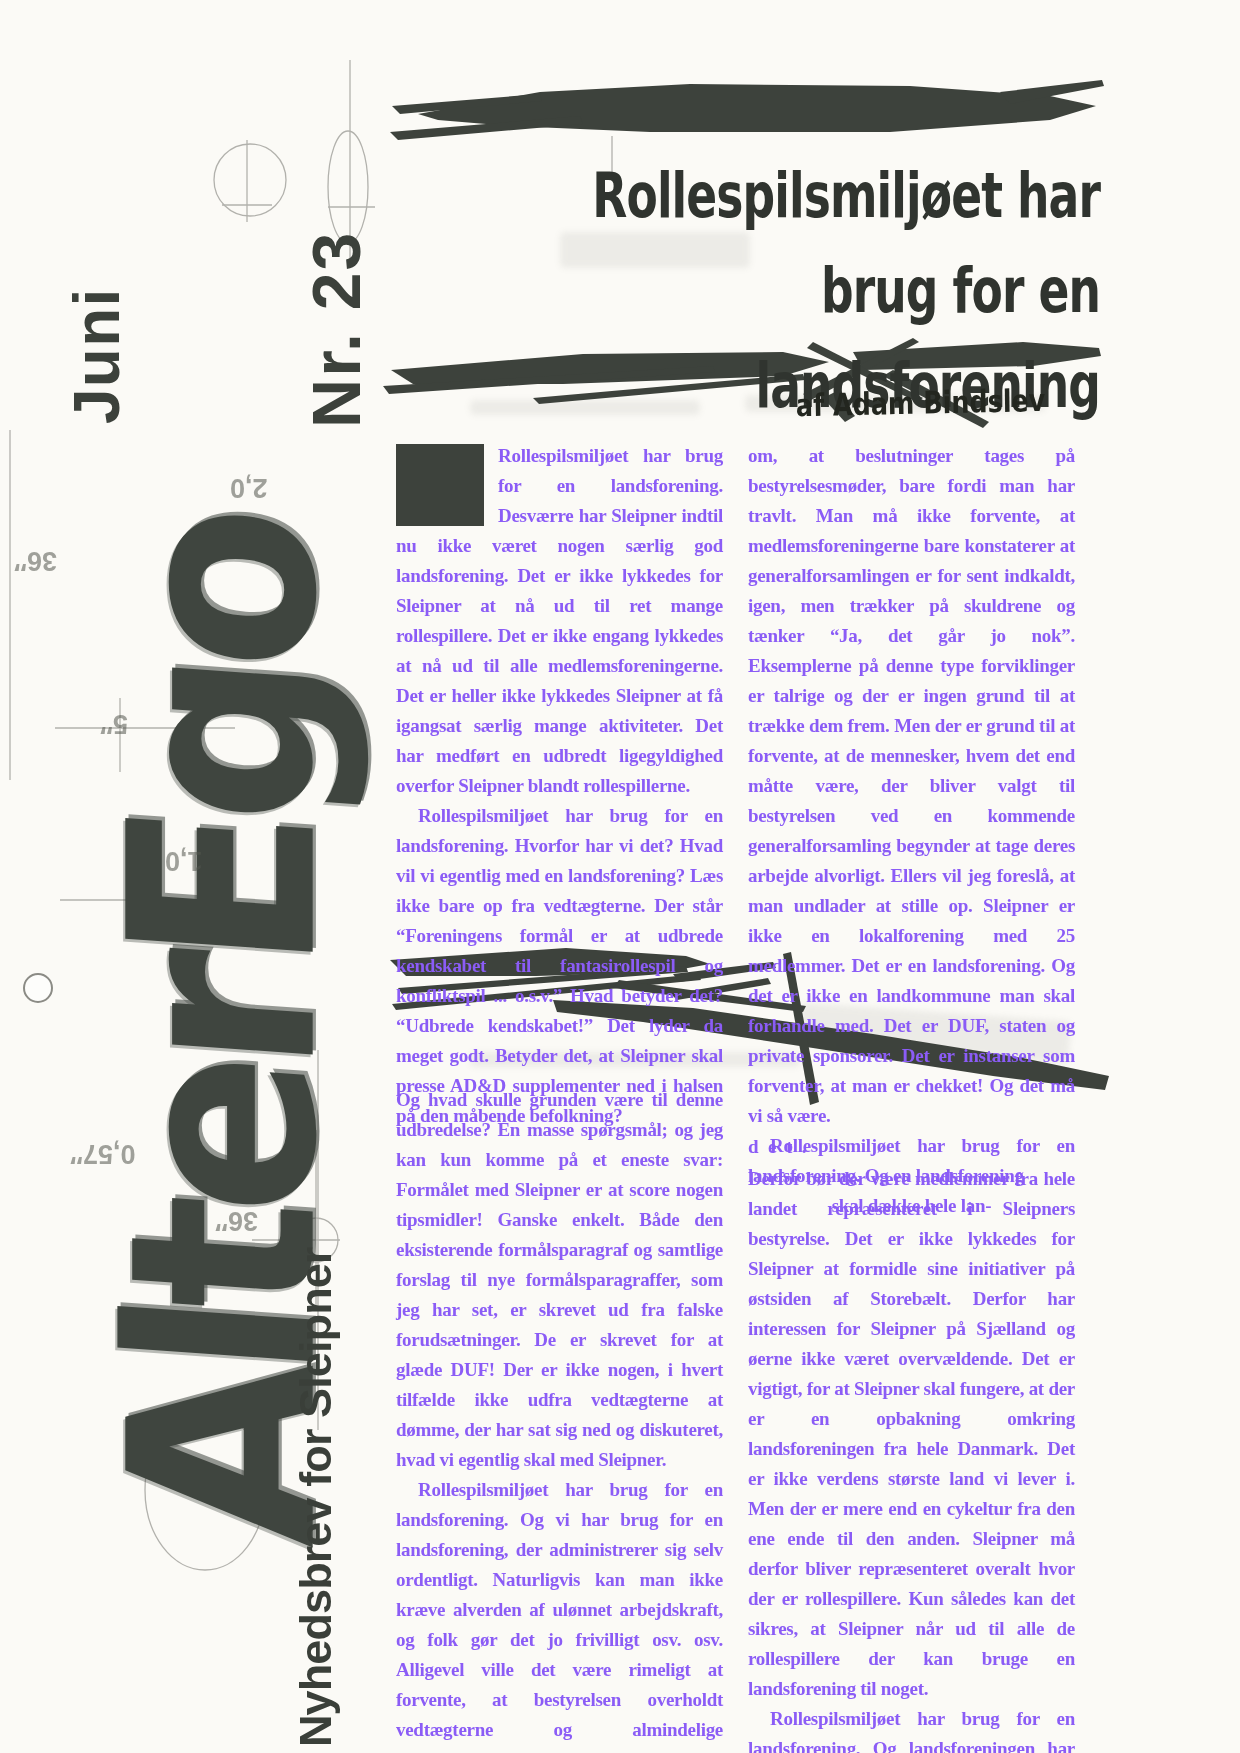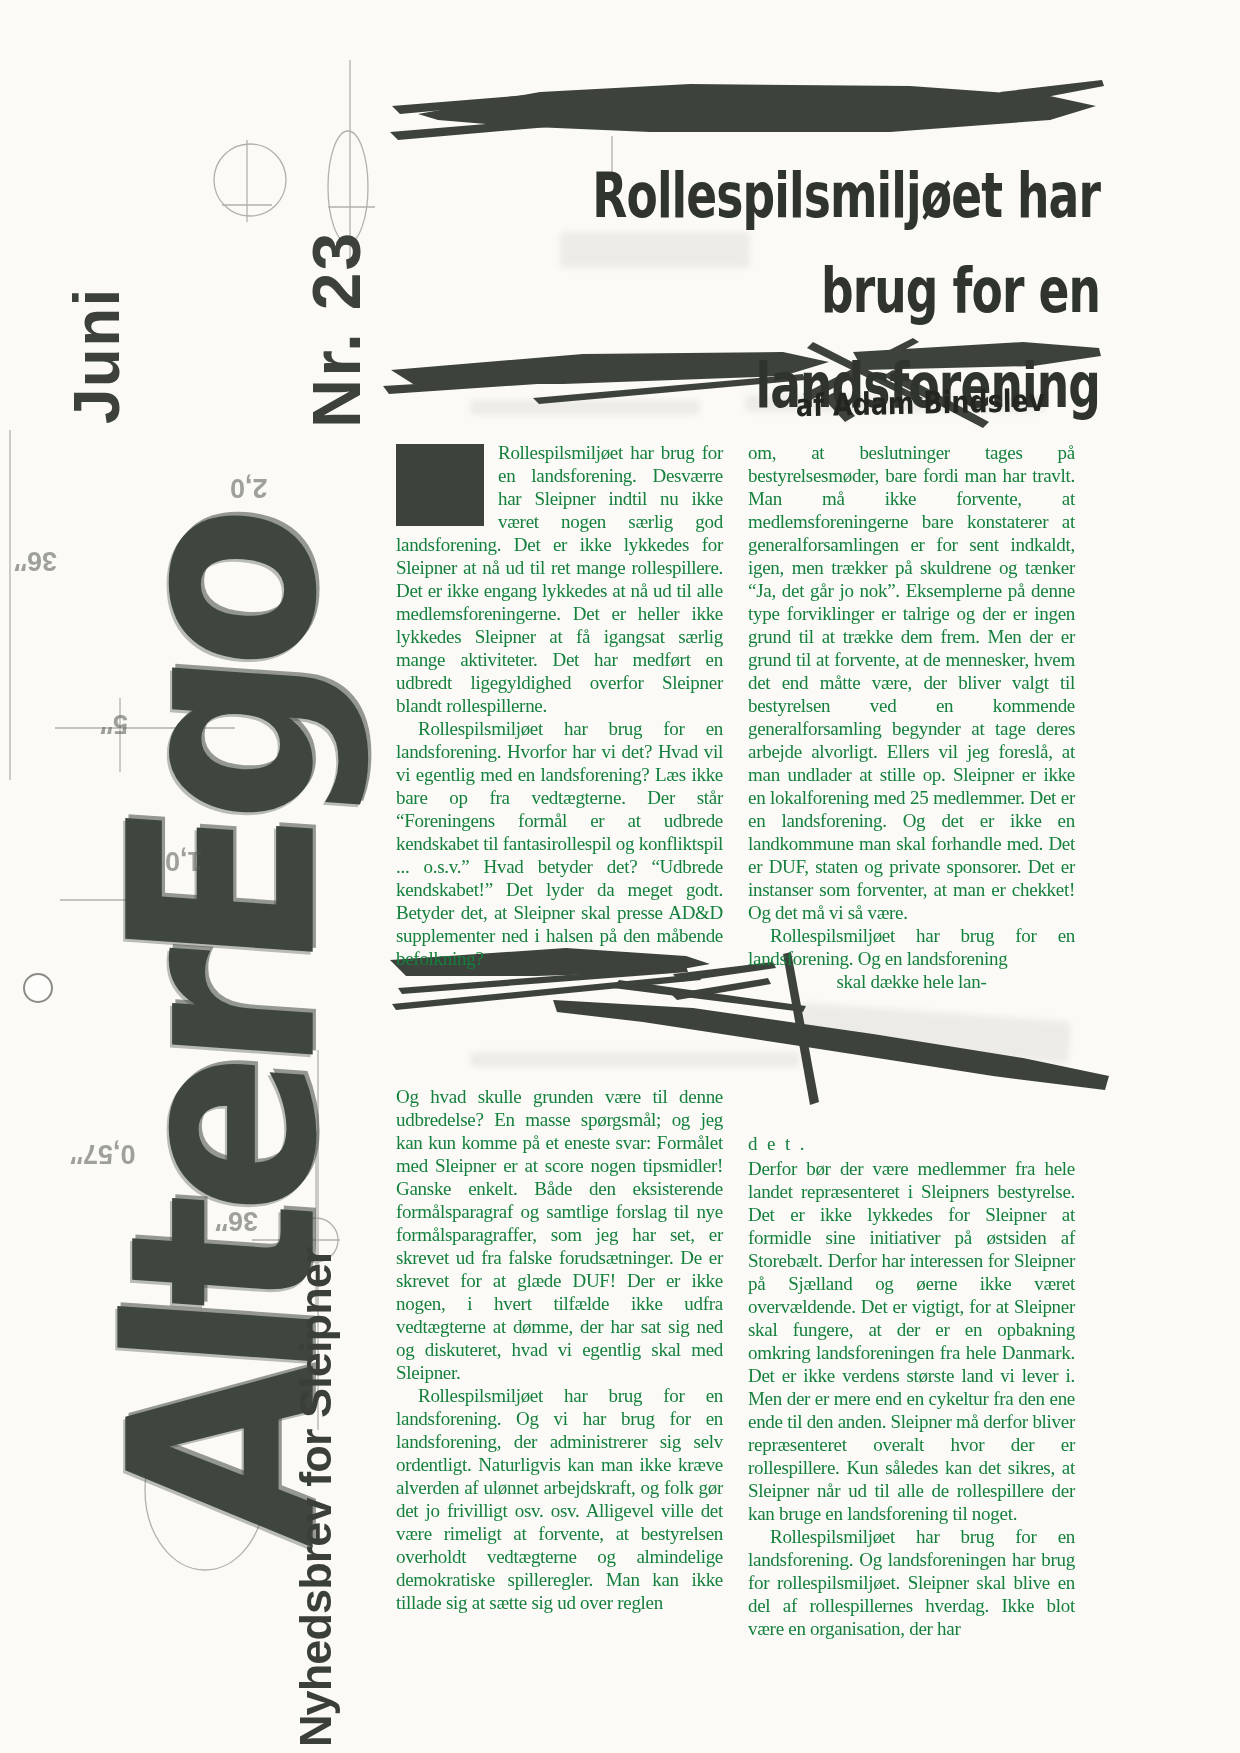--- a/index.html
+++ b/index.html
@@ -21,21 +21,21 @@
   
   #headline{position:absolute;left:400px;top:148px;width:700px;text-align:right;
             font-family:"DejaVu Sans", sans-serif;font-weight:bold;color:#30342f;
             font-size:57px;line-height:86px;letter-spacing:-0.02em;
             transform:scaleX(.8) scaleY(1.1);transform-origin:100% 0;}
   #byline{position:absolute;left:700px;top:382px;width:345px;text-align:right;
           font-family:"DejaVu Sans", sans-serif;font-weight:bold;color:#23261f;
           font-size:31px;transform:scaleX(.82) rotate(-1deg);transform-origin:100% 0;}
   
   .bodycol{position:absolute;width:327px;font-family:"Liberation Serif", serif;
-           font-weight:normal;font-size:19px;line-height:23px;color:#15803d;
+           font-weight:bold;font-size:19px;line-height:30px;color:#8b5cf6;
            text-align:justify;letter-spacing:-0.015em;}
   .bodycol p{margin:0;}
   .bodycol p.ind{text-indent:22px;}
   #col1{left:396px;top:441px;}
   #col2{left:748px;top:441px;}
   #col3{left:396px;top:1085px;}
   #col4{left:748px;top:1116px;}
   #dropcap{float:left;width:88px;height:82px;background:#3d423c;margin:3px 14px 4px 0;}
   .tail{text-align:center;}
   #col4-lead{letter-spacing:.5em;margin:16px 0 2px 0;}

